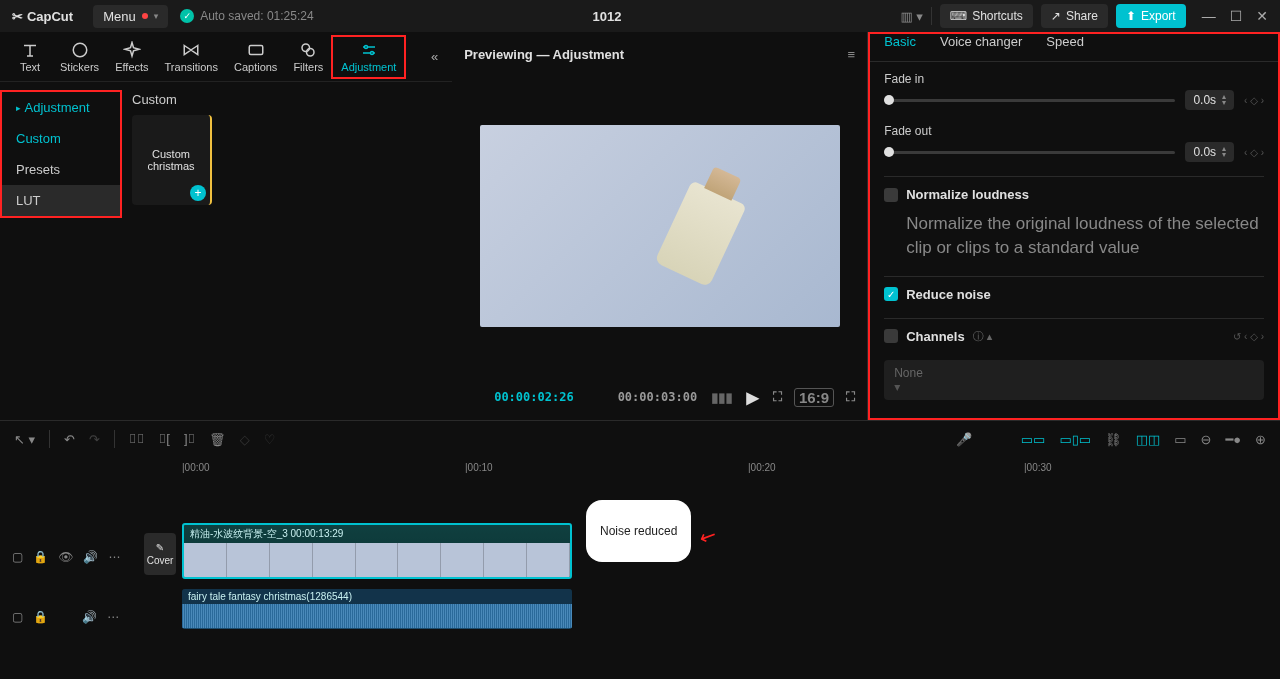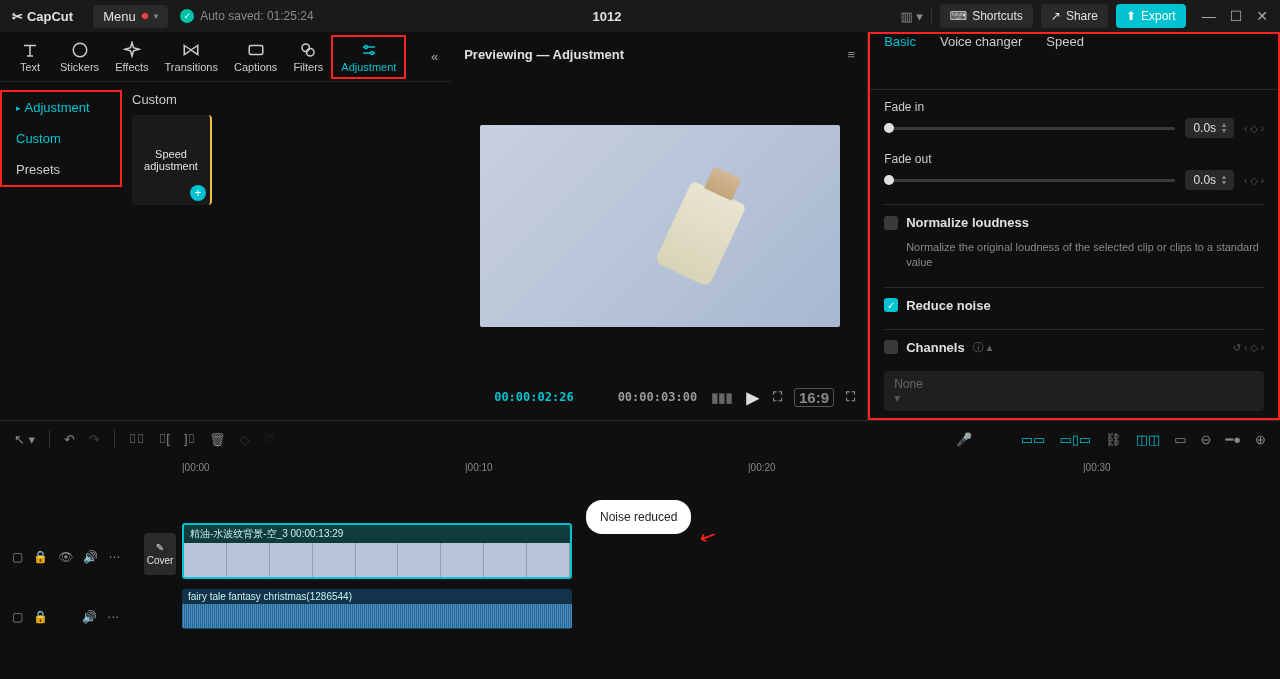--- a/index.html
+++ b/index.html
@@ -47,36 +47,36 @@
 .bottle { width:60px; height:90px; background:linear-gradient(180deg,#e8e4d0,#d8d4b8); border-radius:6px 6px 8px 8px; position:relative; transform:rotate(25deg) translate(40px,-10px); }
 .bottle::before { content:""; position:absolute; top:-22px; left:14px; width:30px; height:24px; background:linear-gradient(180deg,#d4b896,#c0a478); border-radius:4px 4px 0 0; }
 .preview-controls { height:36px; display:flex; align-items:center; gap:14px; padding-top:6px; }
 .tc { font-size:12px; font-family:monospace;margin-left:30px; }
 .tc.cur { color:#00c2d0; }
 .tc.tot { color:#999; }
 .pc-right { margin-left:auto; display:flex; gap:12px; align-items:center; color:#888; }
 .pc-icon { cursor:pointer; }
 
 .inspector { border:2px solid #ff2222; height:100%; display:flex; flex-direction:column; }
-.insp-tabs { display:flex; height:56px; align-items:flex-start; gap:24px; padding:0 14px; border-bottom:1px solid #2a2a2a; }
+.insp-tabs { display:flex; height:28px; align-items:flex-end; gap:24px; padding:12px 14px; border-bottom:1px solid #2a2a2a; }
 .insp-tab { cursor:pointer; font-size:13px; color:#ccc; font-weight:500; }
 .insp-tab.active { color:#00c2d0; }
 .insp-body { padding:10px 14px; flex:1; overflow:auto; }
 .slider-row { margin-bottom:14px; }
 .slider-label { font-size:12px; color:#ccc; margin-bottom:4px; }
 .slider-track { display:flex; align-items:center; gap:10px; }
 .track { flex:1; height:3px; background:#3a3a3a; border-radius:2px; position:relative; }
 .thumb { position:absolute; left:0; top:-4px; width:10px; height:10px; border-radius:50%; background:#e0e0e0; }
 .spin { background:#2a2a2a; padding:3px 8px; border-radius:4px; display:flex; align-items:center; gap:6px; font-size:12px; }
 .spin-arrows { display:flex; flex-direction:column; line-height:6px; font-size:8px; color:#888; }
 .chk-row { display:flex; align-items:center; gap:8px; padding:10px 0; border-top:1px solid #2a2a2a; margin-top:6px; }
 .chk { width:14px; height:14px; border-radius:3px; background:#3a3a3a; display:flex; align-items:center; justify-content:center; }
 .chk.on { background:#00c2d0; color:#fff; font-size:10px; }
 .chk-label { font-weight:600; font-size:13px; }
-.chk-desc { font-size:11px; color:#888; padding:0 0 10px 22px; line-height:1.4; }
+.chk-desc { font-size:17px; color:#888; padding:0 0 10px 22px; line-height:1.4; }
 .sel { background:#1f1f1f; padding:6px 10px; border-radius:4px; color:#666; font-size:12px; margin-top:6px; display:flex; justify-content:space-between;flex-direction:column; }
 
 .timeline-area { border-top:1px solid #2a2a2a; height:259px; display:flex; flex-direction:column; }
 .tl-toolbar { height:36px; display:flex; align-items:center; padding:0 14px; gap:14px; }
 .tl-tool { cursor:pointer; color:#888; display:flex; align-items:center; }
 .tl-sep { width:1px; height:18px; background:#333; }
 .tl-right { margin-left:auto; display:flex; gap:14px; align-items:center; }
 .tl-right .on { color:#00c2d0; }
 
 .tl-ruler { height:20px; display:flex; align-items:center; padding-left:180px; font-size:10px; color:#888; position:relative; }
@@ -88,21 +88,21 @@
 .cover-btn { width:32px; height:42px; background:#2a2a2a; border-radius:4px; display:flex; flex-direction:column; align-items:center; justify-content:center; gap:2px; font-size:10px; position:absolute; left:144px; top:56px; }
 
 .clip { position:absolute; height:56px; border-radius:3px; overflow:hidden; }
 .clip.video { left:182px; top:46px; width:390px; background:linear-gradient(180deg,#1a6b6b,#145555); border:2px solid #00c2d0; }
 .clip-label { background:rgba(0,0,0,0.4); padding:2px 6px; font-size:10px; color:#c8f0f0; white-space:nowrap; }
 .clip-thumbs { height:38px; display:flex; }
 .clip-thumbs span { flex:1; background:#b8c4d8; border-right:1px solid rgba(0,0,0,0.2); }
 .clip.audio { left:182px; top:112px; width:390px; height:40px; background:#1a4a6a; }
 .audio-wav { height:24px; background:repeating-linear-gradient(90deg,#2a6a9a 0,#2a6a9a 1px,#4a8aba 1px,#4a8aba 2px); }
 
-.tooltip { position:absolute; left:586px; top:500px; background:#fff; color:#222; padding:10px 14px; border-radius:16px; font-size:12px; white-space:nowrap; }
+.tooltip { position:absolute; left:586px; top:500px; background:#fff; color:#222; padding:24px 14px; border-radius:16px; font-size:12px; white-space:nowrap; }
 .arrow { position:absolute; left:700px; top:524px; color:#ff2222; font-size:20px; transform:rotate(25deg); }
 </style>
 </head>
 <body>
 
 <div class="titlebar">
   <div class="logo">
       <span>✂</span>
       <span>CapCut</span>
     </div>
@@ -192,26 +192,27 @@
     </div>
     <div class="left-body">
       <div class="side-nav">
         <div class="side-nav-box">
           <div class="side-item header">
               <span style="font-size:9px">▸</span>
               <span>Adjustment</span>
             </div>
           <div class="side-item active">Custom</div>
           <div class="side-item">Presets</div>
+          <div class="side-item lut">LUT</div>
         </div>
       </div>
       <div class="asset-area">
         <div class="asset-label">Custom</div>
         <div class="asset-card">
-          <span>Speed adjustment</span>
+          <span>Custom christmas</span>
           <div class="asset-add">+</div>
         </div>
       </div>
     </div>
   </div>
 
   <div class="preview">
     <div class="preview-header">
       <span>Previewing — Adjustment</span>
       <span style="color:#888">≡</span>
@@ -321,21 +322,21 @@
       <span class="tl-tool">▭</span>
       <span class="tl-tool">⊖</span>
       <span class="tl-tool">━●</span>
       <span class="tl-tool">⊕</span>
     </div>
   </div>
   <div class="tl-ruler">
     <span class="tick" style="left:182px">|<span>00:00</span></span>
     <span class="tick" style="left:465px">|<span>00:10</span></span>
     <span class="tick" style="left:748px">|<span>00:20</span></span>
-    <span class="tick" style="left:1083px">|<span>00:30</span></span>
+    <span class="tick" style="left:1024px">|<span>00:30</span></span>
   </div>
   <div class="tl-body">
     <div class="tl-left">
       <div class="tl-row-ctrl first">
           <span>▢</span>
           <span>🔒</span>
           <span>👁</span>
           <span>🔊</span>
           <span>⋯</span>
         </div>

